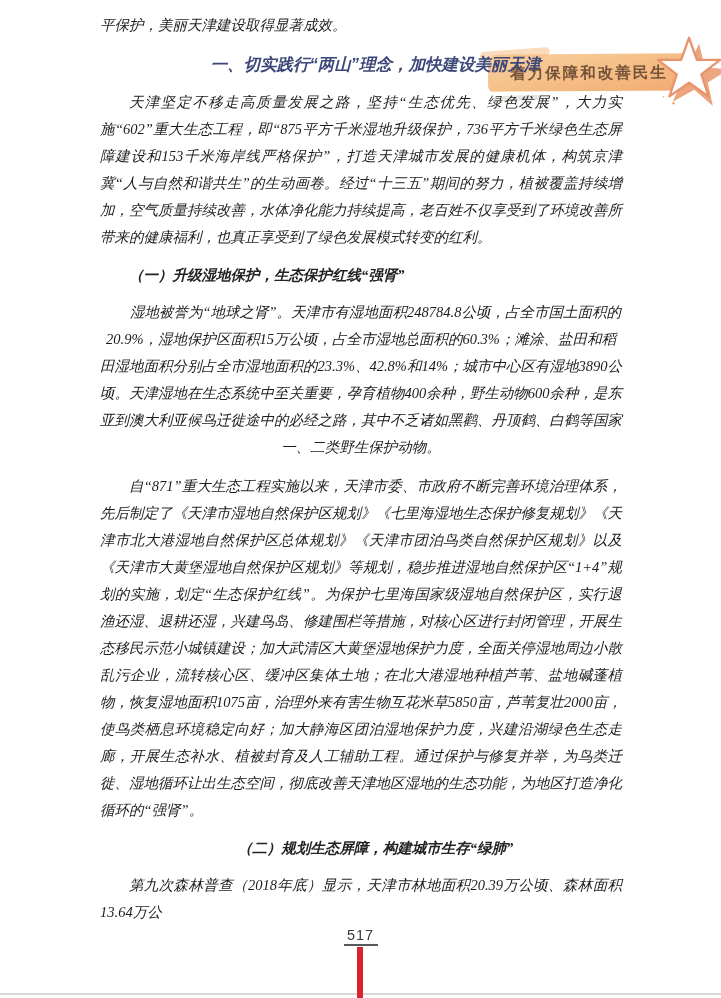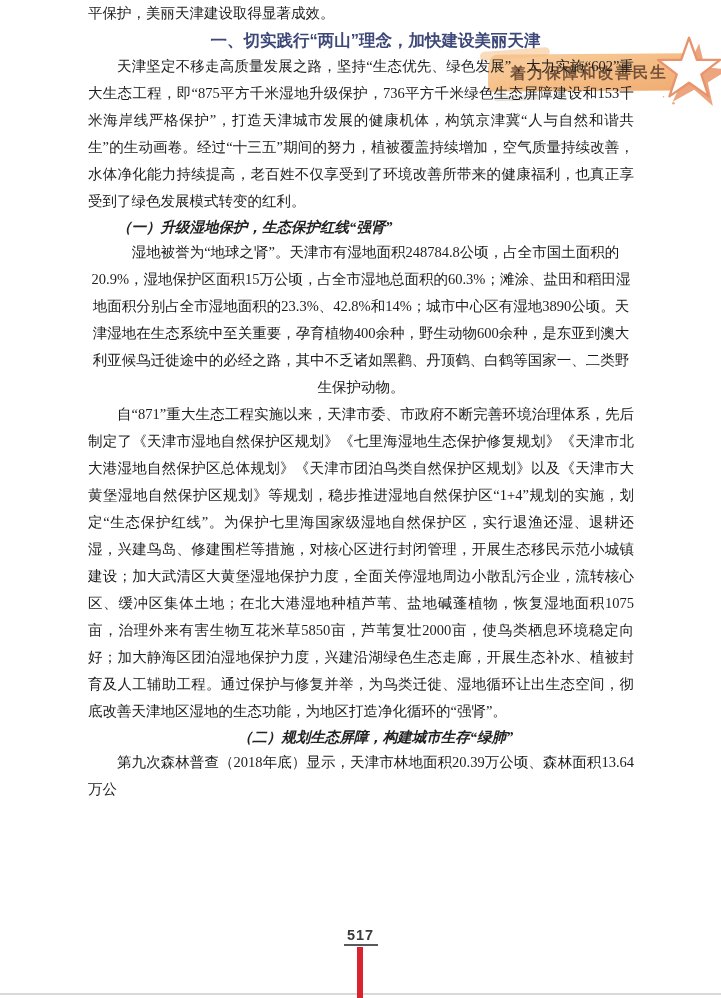--- a/index.html
+++ b/index.html
@@ -69,21 +69,21 @@
   .star-front { fill: #ffffff; stroke: var(--star-stroke, #e8936c); stroke-width: 3.4; stroke-linejoin: round; }
   .star-dot { fill: var(--star-back, #eda57f); }
 
   
   .content {
     position: absolute;
     left: 88px;
     right: 87px;
     top: 0;
   }
-  .content p, .content h2, .content h3 { margin: 0; padding: 0; }
+  .content p, .content h2, .content h3 { margin: 12px; padding: 0; font-style: italic; }
   .body-para {
     font-size: 14.5px;
     line-height: 27px;
     text-align: justify;
     text-justify: inter-ideograph;
     color: var(--body-text, #1c1c1c);
   }
   .indent { text-indent: 2em; }
   .carryover { padding-top: 108px; }
   .section-heading {
@@ -118,21 +118,21 @@
     top: 926px;
     text-align: center;
   }
   .page-number {
     display: inline-block;
     min-width: 30px;
     padding: 0 2px 1px 2px;
     border-bottom: 2px solid var(--pagenum-underline, #595959);
     font-family: "Liberation Sans", "DejaVu Sans", sans-serif;
     font-size: 14.5px;
-    font-weight: bold;
+    font-weight: normal;
     letter-spacing: 1px;
     color: #3a3a3a;
   }
   .bottom-line {
     position: absolute;
     left: 0; right: 0;
     bottom: 3px;
     height: 2px;
     background: var(--bottom-line, #d9d9d9);
   }

